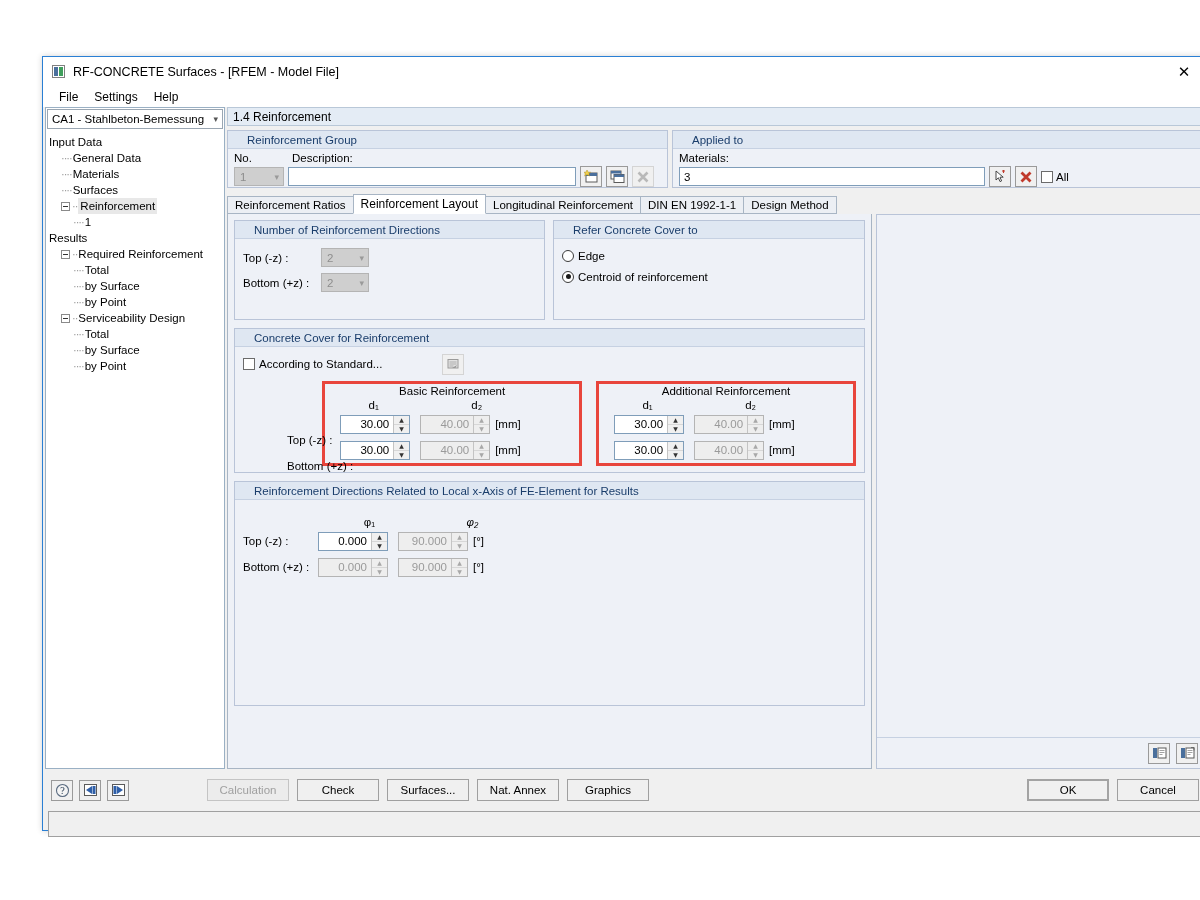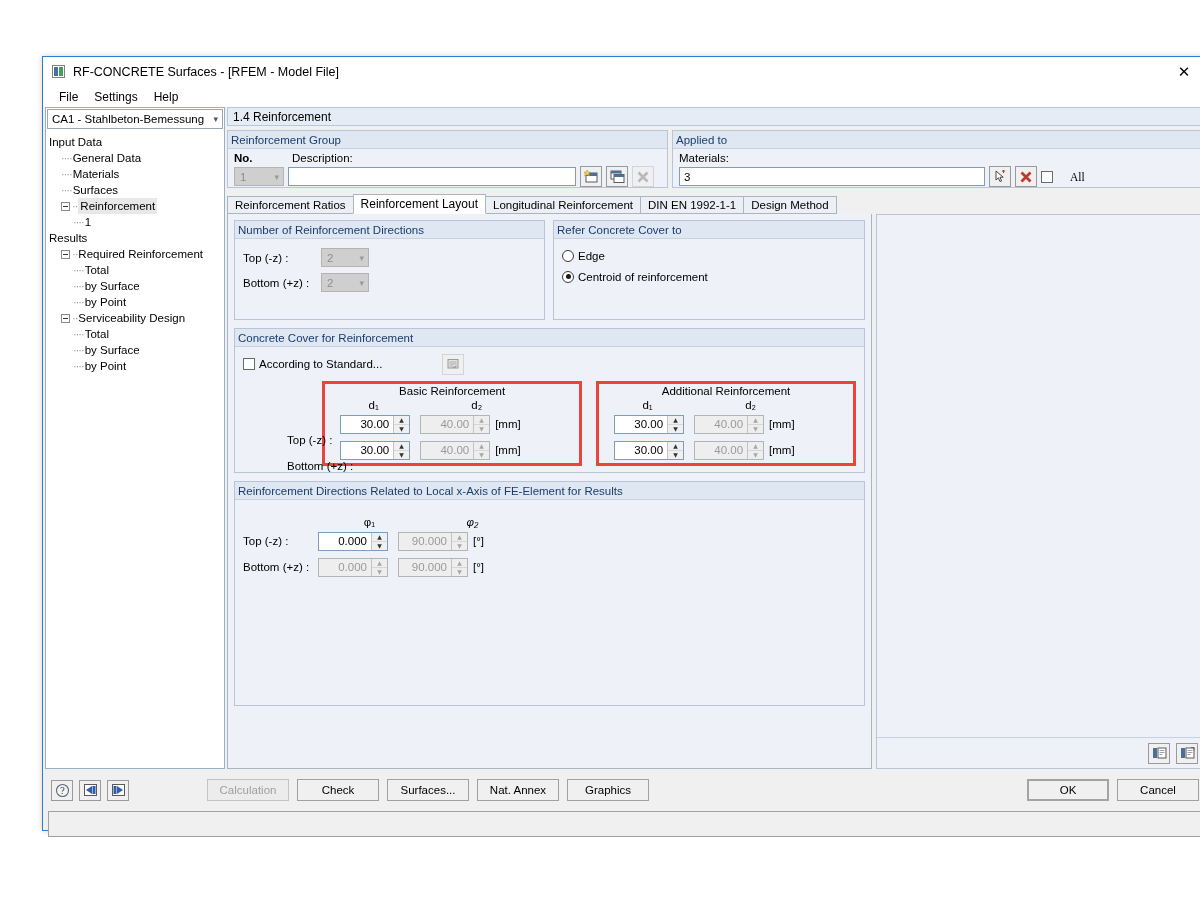--- a/index.html
+++ b/index.html
@@ -147,21 +147,21 @@
   .gbox {
     border: 1px solid #b9c4d8;
     background: #eef1f7;
     box-sizing: border-box;
     position: relative;
   }
   .gbox-title {
     background: #dfe7f2;
     height: 17px;
     display: flex; align-items: center;
-    padding-left: 3px;
+    padding-left: 19px;
     font-size: 11.5px;
     color: #1a3d6b;
     border-bottom: 1px solid #c6d1e2;
   }
   .gbox-body { padding: 7px 8px; }
   
   .txt {
     border: 1px solid #7f9db9;
     background: #ffffff;
     height: 19px;
@@ -448,21 +448,21 @@
     <div class="content">
 
       <div class="page-title">1.4 Reinforcement</div>
 
       <div class="top-groups">
 
         <div class="gbox" style="width:441px;height:58px;">
           <div class="gbox-title">Reinforcement Group</div>
           <div class="gbox-body" style="padding:3px 6px;">
             <div style="display:flex;font-size:11.5px;">
-              <div style="width:58px;font-weight:bold;">No.</div>
+              <div style="width:58px;">No.</div>
               <div>Description:</div>
             </div>
             <div style="display:flex;align-items:center;margin-top:2px;gap:4px;">
               <div class="cb-dis" style="width:50px;">
                 <span>1</span>
                 <span class="ar">▾</span>
               </div>
               <div class="txt" style="width:288px;">
                 <span></span>
               </div>
@@ -502,21 +502,21 @@
                 <svg width="15" height="14" viewBox="0 0 15 14">
                   <path d="M3 1 L3 10 L5.4 7.8 L7 11.6 L8.6 10.9 L7 7.2 L10.2 7.2 Z" fill="#fff" stroke="#333" stroke-width="0.9"></path>
                   <path d="M9 1 L12 1 M10.5 0 L10.5 3" stroke="#c0392b" stroke-width="1.1"></path>
                 </svg>
               </div>
               <div class="tbtn">
                 <svg width="14" height="14" viewBox="0 0 14 14">
                   <path d="M2.5 2.5 L11.5 11.5 M11.5 2.5 L2.5 11.5" stroke="#c0392b" stroke-width="2.8" fill="none"></path>
                 </svg>
               </div>
-              <div style="display:flex;align-items:flex-end;gap:17px;font-family:Liberation Serif, serif;">
+              <div style="display:flex;align-items:flex-end;gap:3px;">
                 <span class="ck"></span>
                 <span style="font-size:11.5px;">All</span>
               </div>
             </div>
           </div>
         </div>
 
       </div>
 
       <div class="tabstrip" id="tabstrip">

